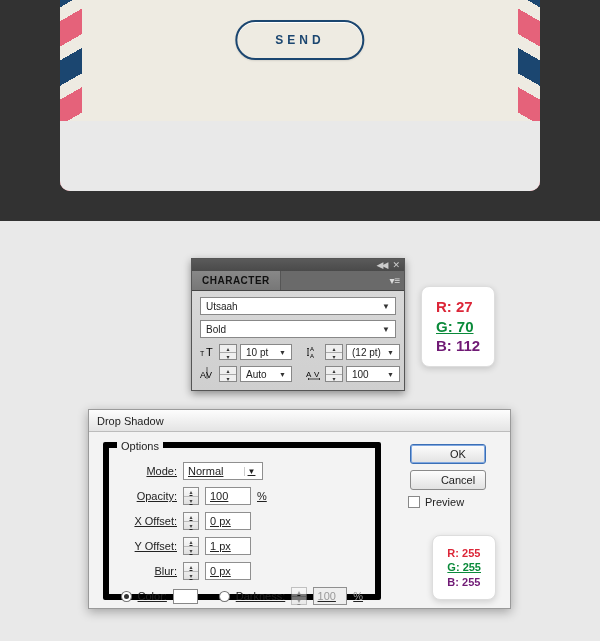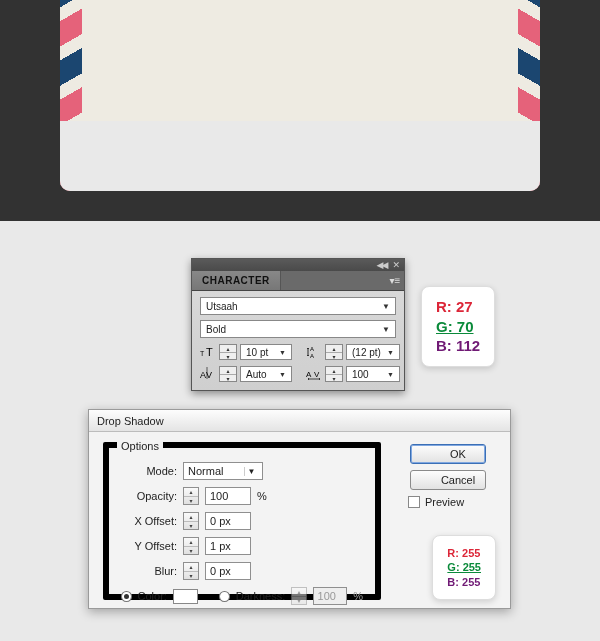--- a/index.html
+++ b/index.html
@@ -97,21 +97,21 @@
     padding:0 8px; display:flex; align-items:center; font-size:11px;
   }
   .ds-body { position:relative; padding:10px 12px; height:178px; }
   .fieldset {
     position:absolute; left:14px; top:10px; width:278px; height:158px;
     border:6px solid #000000; border-radius:2px; padding:14px 12px 8px;
   }
   .fieldset .legend {
     position:absolute; top:-8px; left:8px; background:#f3f3f3; padding:0 4px; font-size:11px;
   }
-  .fr { display:flex; align-items:center; margin-bottom:7px; gap:6px; font-size:11px;}
+  .fr { display:flex; align-items:center; margin-bottom:7px; gap:6px; font-size:11px;text-decoration:underline;}
   .fr .lab { width:56px; text-align:right; }
   .combo {
     height:18px; border:1px solid #8f8f8f; background:#fff; display:flex; align-items:center;
     padding:0 4px; font-size:11px; justify-content:space-between;
   }
   .combo .arr { width:14px; text-align:center; border-left:1px solid #ccc; font-size:8px; }
   .spin2 {
     width:16px; height:18px; border:1px solid #8f8f8f; background:linear-gradient(#fafafa,#e0e0e0);
     display:flex; flex-direction:column;
   }
@@ -135,20 +135,21 @@
 </style>
 </head>
 <body>
 
 <div class="top">
   <div class="envelope">
     <div class="stripes-v left"></div>
     <div class="stripes-v right"></div>
     <div class="stripes bottom"></div>
 
+    <button class="send-btn">SEND</button>
   </div>
 </div>
 
 <div class="bottom">
 
   <div class="char-panel">
     <div class="char-top">
       <span class="arrows">◀◀</span>
       <span>✕</span>
     </div>

